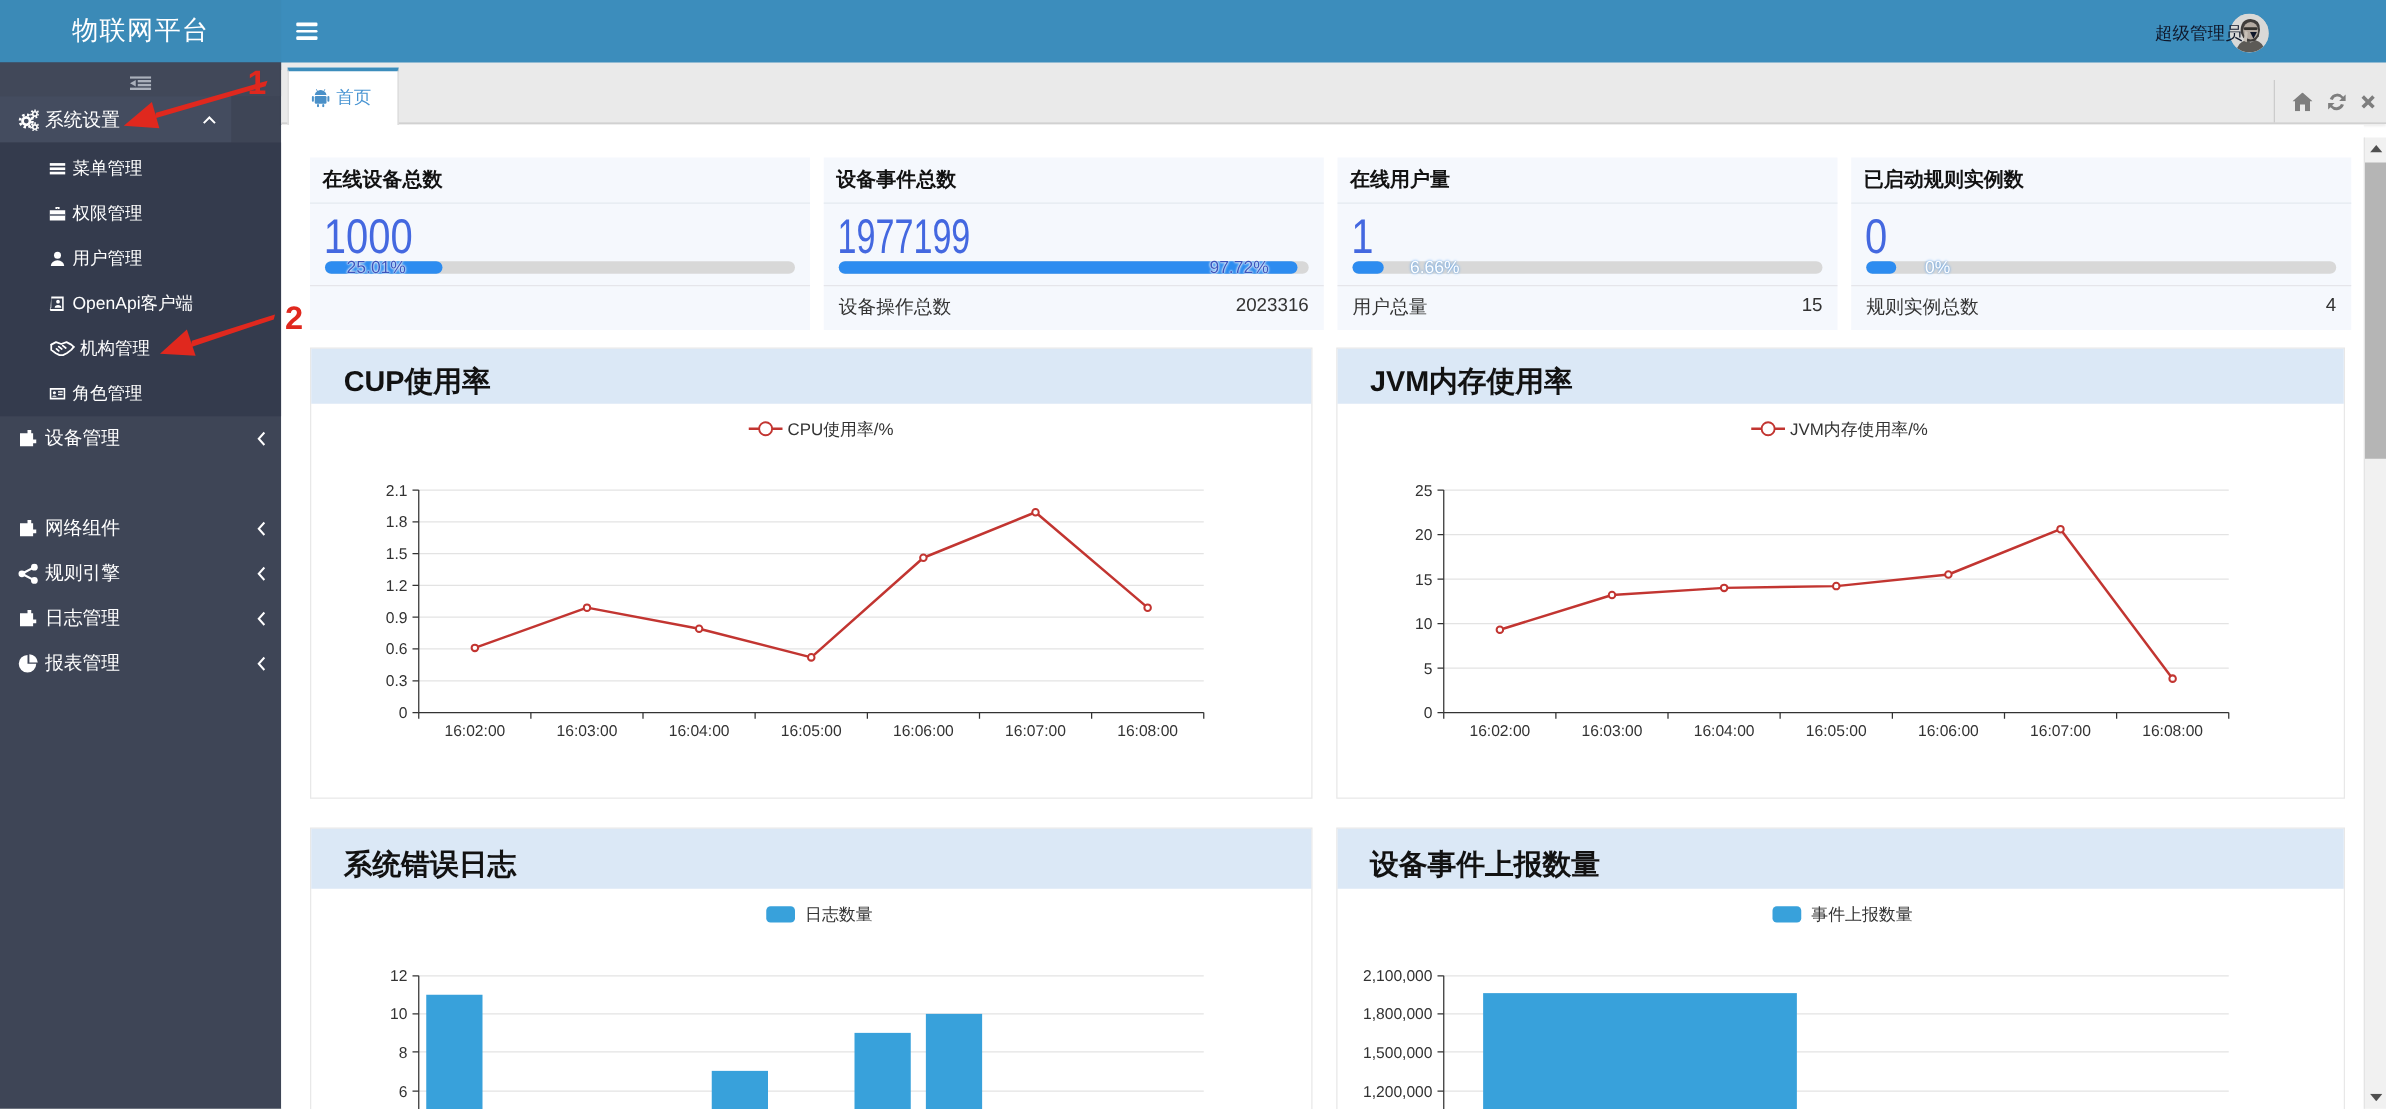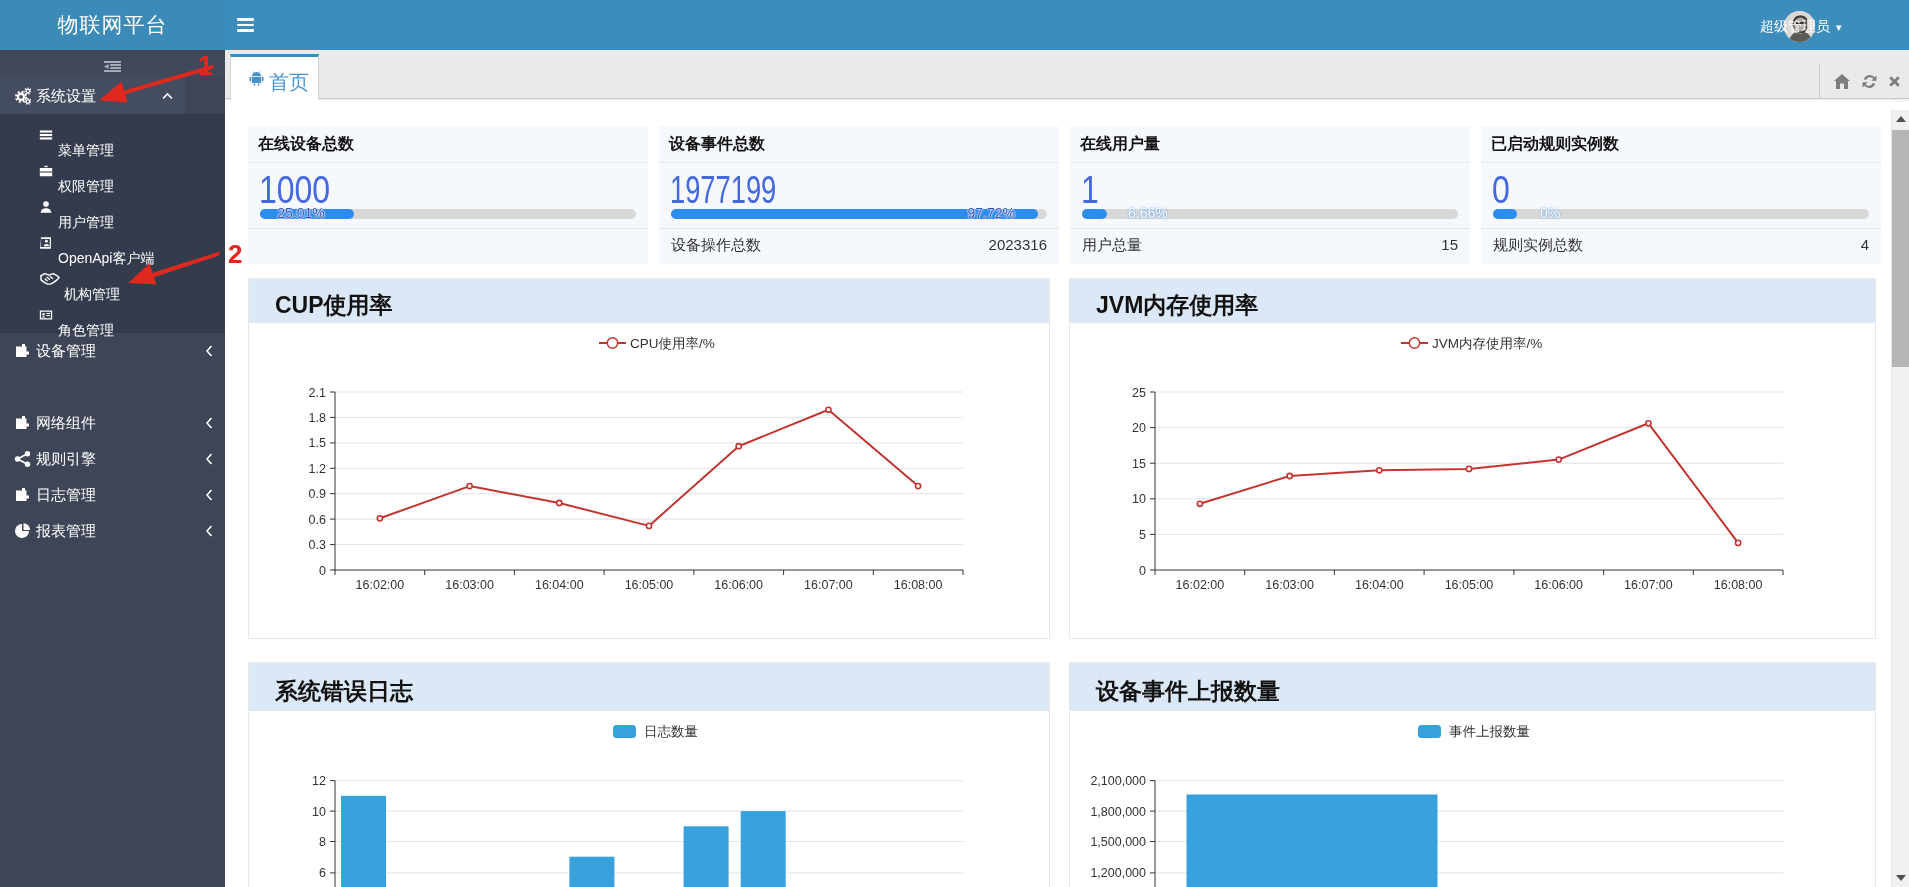--- a/index.html
+++ b/index.html
@@ -1,30 +1,30 @@
 <!DOCTYPE html>
 <html><head>
 <meta charset="utf-8">
 <style>
 * { margin:0; padding:0; box-sizing:border-box; }
 html,body { width:1909px; height:887px; overflow:hidden; font-family:"Liberation Sans",sans-serif; background:#fff; }
 
 #navbar { position:absolute; left:0; top:0; width:1909px; height:56px; background:#3c8dbc; }
 #logo { position:absolute; left:0; top:0; width:225px; height:50px; background:#3b8ab7; color:#fff; font-size:21px; line-height:50px; text-align:center; letter-spacing:1px; }
 .hbar { position:absolute; width:17px; height:2.6px; background:#fff; left:237px; border-radius:1px; }
-#uname { position:absolute; left:1760px; top:0; height:50px; line-height:52px; color:#ffffff; font-size:14px; }
+#uname { position:absolute; left:1724px; top:0; height:50px; line-height:52px; color:#0f172a; font-size:14px; }
 #avatar { position:absolute; left:1784px; top:11px; width:31px; height:31px; border-radius:50%; background:#cfcfcf; overflow:hidden; }
 
 #sidebar { position:absolute; left:0; top:50px; width:225px; height:837px; background:#3e4556; }
 #toggleRow { position:absolute; left:0; top:0; width:225px; height:27px; background:#414859; }
 #sysRow { position:absolute; left:0; top:27px; width:185px; height:37px; background:#444c5f; }
 #submenu { position:absolute; left:0; top:64px; width:225px; height:219px; background:#343b4d; }
 .mitem { position:absolute; left:0; width:225px; height:36px; color:#fff; font-size:15px; }
 .mtext { position:absolute; left:36px; top:50%; transform:translateY(-50%); }
-.stext { position:absolute; left:58px; font-size:14px; top:50%; transform:translateY(-50%);margin-top:16px; }
+.stext { position:absolute; left:58px; font-size:14px; top:50%; transform:translateY(-50%); }
 .chev { position:absolute; right:12px; top:50%; transform:translateY(-50%); }
 .sicon { position:absolute; left:39px; top:50%; transform:translateY(-50%); width:14px; height:14px; }
 .micon { position:absolute; left:14px; top:50%; transform:translateY(-50%); width:17px; height:17px; }
 
 #tabbar { position:absolute; left:225px; top:50px; width:1684px; height:49px; background:#eaeaea; border-bottom:1px solid #c9c9c9; box-shadow:0 2px 2px rgba(0,0,0,0.08); }
 #tab1 { position:absolute; left:5px; top:4px; width:89px; height:46px; z-index:5; background:#fff; border:1px solid #d4d4d4; border-bottom:none; border-top:3px solid #3c8dbc; }
 #tabsep { position:absolute; left:1594px; top:14px; height:34px; width:1px; background:#ccc; }
 
 #content { position:absolute; left:225px; top:100px; width:1666px; height:787px; background:#fff; }
 .card { position:absolute; top:26px; width:400px; height:138px; background:#f5f8fd; }
@@ -226,21 +226,21 @@
     <svg style="position:absolute;left:18px;top:13px" width="15" height="16" viewBox="0 0 15 16">
       <g fill="#4a90c8">
         <path d="M4.2 1.2 l1 1.5 a4.2 4.2 0 0 1 4.6 0 l1-1.5 .5.4 -1 1.4 a4.2 4.2 0 0 1 1.9 3 l-9.4 0 a4.2 4.2 0 0 1 1.9-3 l-1-1.4 Z"></path>
         <rect x="2.8" y="6.8" width="9.4" height="6.2" rx="1"></rect>
         <rect x="0.5" y="6.8" width="1.6" height="4.6" rx="0.8"></rect>
         <rect x="12.9" y="6.8" width="1.6" height="4.6" rx="0.8"></rect>
         <rect x="4.6" y="13.2" width="1.6" height="2.6" rx="0.8"></rect>
         <rect x="8.8" y="13.2" width="1.6" height="2.6" rx="0.8"></rect>
       </g>
     </svg>
-    <span style="position:absolute;left:38px;top:12px;font-size:20px;color:#4894d2">首页</span>
+    <span style="position:absolute;left:38px;top:12px;font-size:14px;color:#4894d2">首页</span>
   </div>
   <div id="tabsep"></div>
   <svg style="position:absolute;left:1609px;top:24px" width="16" height="15" viewBox="0 0 16 15">
       <path d="M8 0 L16 7 L14 7 L14 15 L10 15 L10 9.5 L6 9.5 L6 15 L2 15 L2 7 L0 7 Z" fill="#7e7e7e"></path>
     </svg>
   <svg style="position:absolute;left:1636px;top:23px" width="17" height="17" viewBox="0 0 17 17">
       <g fill="#7e7e7e">
         <path d="M8.5 1.9 a6.6 6.6 0 0 1 5.1 2.4 l1.9-1.8 v5.2 h-5.2 l2-1.9 a4.1 4.1 0 0 0 -7.1 1.1 l-2.4-.7 a6.6 6.6 0 0 1 5.7-4.3 z"></path>
         <path d="M8.5 15.1 a6.6 6.6 0 0 1 -5.1-2.4 l-1.9 1.8 v-5.2 h5.2 l-2 1.9 a4.1 4.1 0 0 0 7.1-1.1 l2.4.7 a6.6 6.6 0 0 1 -5.7 4.3 z"></path>
       </g>

